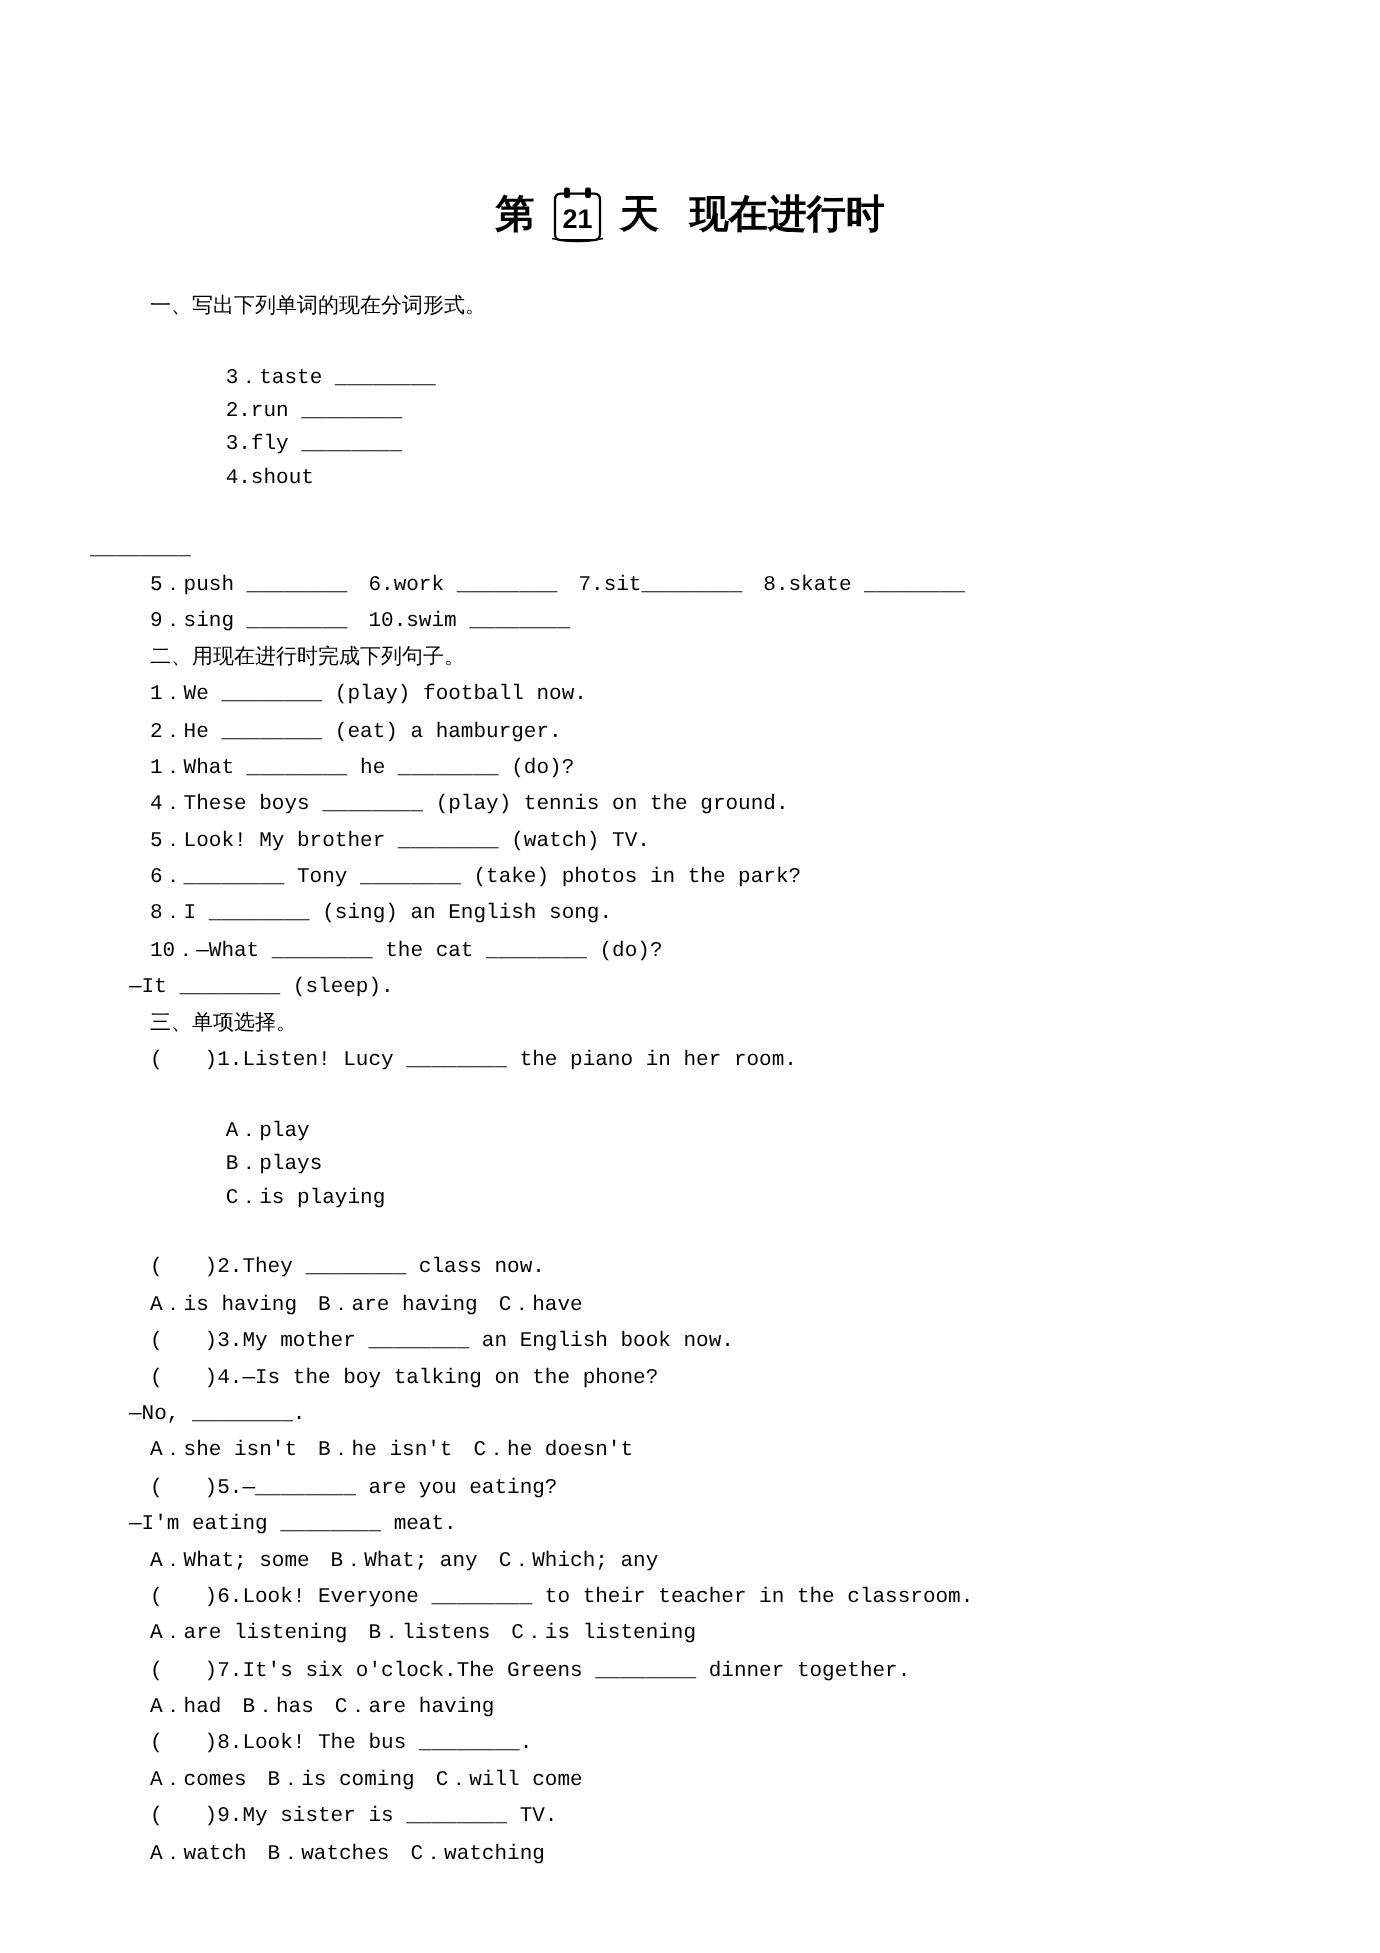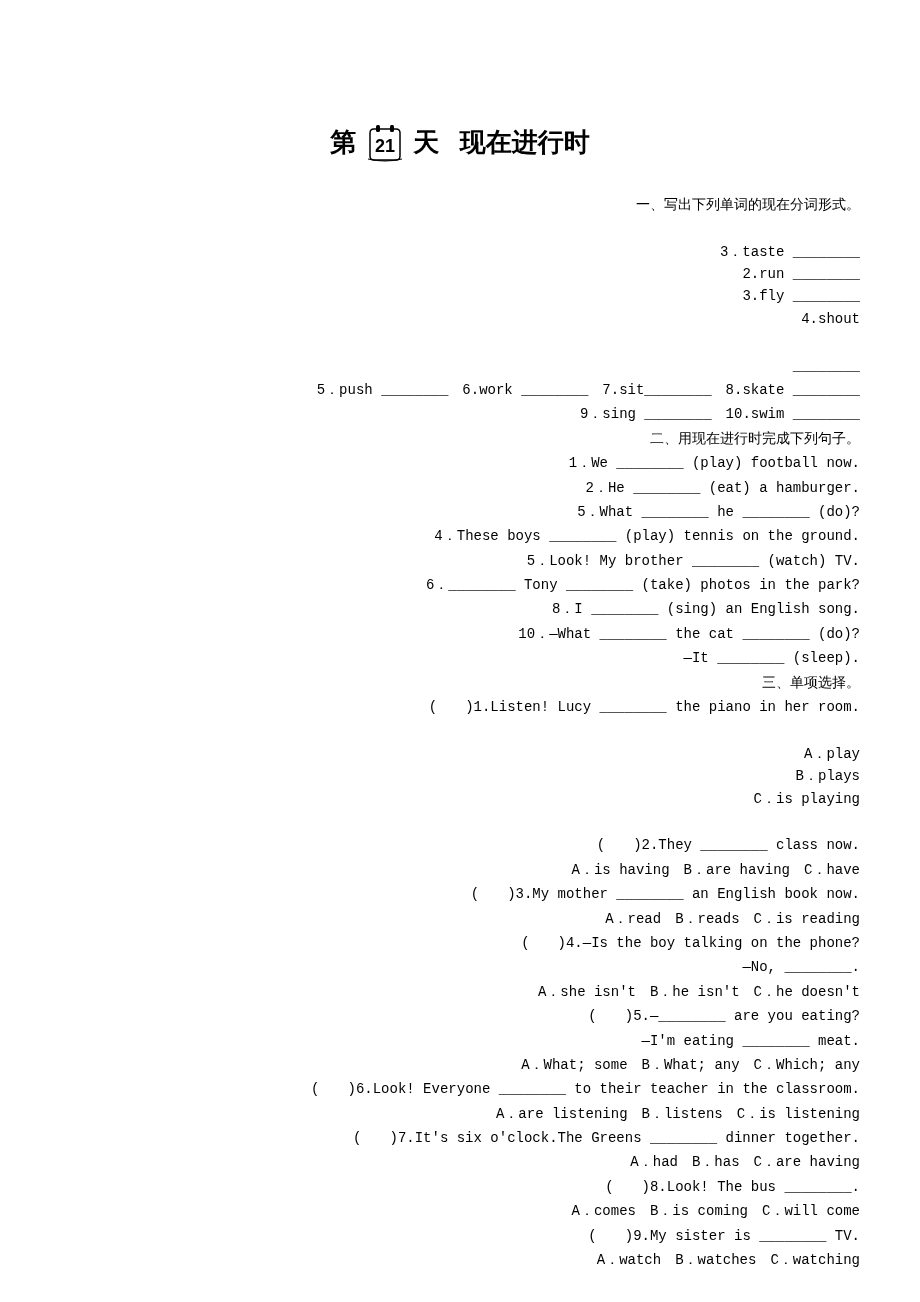--- a/index.html
+++ b/index.html
@@ -48,21 +48,20 @@
   .content {
     padding-left: 40px;
   }
   .section-heading {
     margin: 2px 0;
   }
   .line {
     margin: 2px 0;
     white-space: pre-wrap;
     font-family: "SimSun", "宋体", "Courier New", monospace;
-    text-align: right;
   }
   .row1 {
     display: block;
   }
   .row1 span {
     display: inline-block;
   }
 </style>
 </head>
 <body>
@@ -92,42 +91,41 @@
       <span style="width:175px">3.fly ________</span>
       <span>4.shout</span>
     </div>
     <div class="line" style="margin-left:-40px">________</div>
     <div class="line">5．push ________　6.work ________　7.sit________　8.skate ________</div>
     <div class="line">9．sing ________　10.swim ________</div>
 
     <div class="section-heading line">二、用现在进行时完成下列句子。</div>
     <div class="line">1．We ________ (play) football now.</div>
     <div class="line">2．He ________ (eat) a hamburger.</div>
-    <div class="line">5．What ________ he ________ (do)?</div>
+    <div class="line">1．What ________ he ________ (do)?</div>
     <div class="line">4．These boys ________ (play) tennis on the ground.</div>
     <div class="line">5．Look! My brother ________ (watch) TV.</div>
     <div class="line">6．________ Tony ________ (take) photos in the park?</div>
     <div class="line">8．I ________ (sing) an English song.</div>
     <div class="line">10．—What ________ the cat ________ (do)?</div>
     <div class="line" style="margin-left:-14px">—It ________ (sleep).</div>
 
     <div class="section-heading line">三、单项选择。</div>
 
     <div class="line">(　　)1.Listen! Lucy ________ the piano in her room.</div>
     <div class="line row1">
       <span style="width:210px">A．play</span>
       <span style="width:210px">B．plays</span>
       <span>C．is playing</span>
     </div>
 
     <div class="line">(　　)2.They ________ class now.</div>
     <div class="line">A．is having　B．are having　C．have</div>
 
     <div class="line">(　　)3.My mother ________ an English book now.</div>
-    <div class="line">A．read　B．reads　C．is reading</div>
 
     <div class="line">(　　)4.—Is the boy talking on the phone?</div>
     <div class="line" style="margin-left:-14px">—No, ________.</div>
     <div class="line">A．she isn't　B．he isn't　C．he doesn't</div>
 
     <div class="line">(　　)5.—________ are you eating?</div>
     <div class="line" style="margin-left:-14px">—I'm eating ________ meat.</div>
     <div class="line">A．What; some　B．What; any　C．Which; any</div>
 
     <div class="line">(　　)6.Look! Everyone ________ to their teacher in the classroom.</div>

